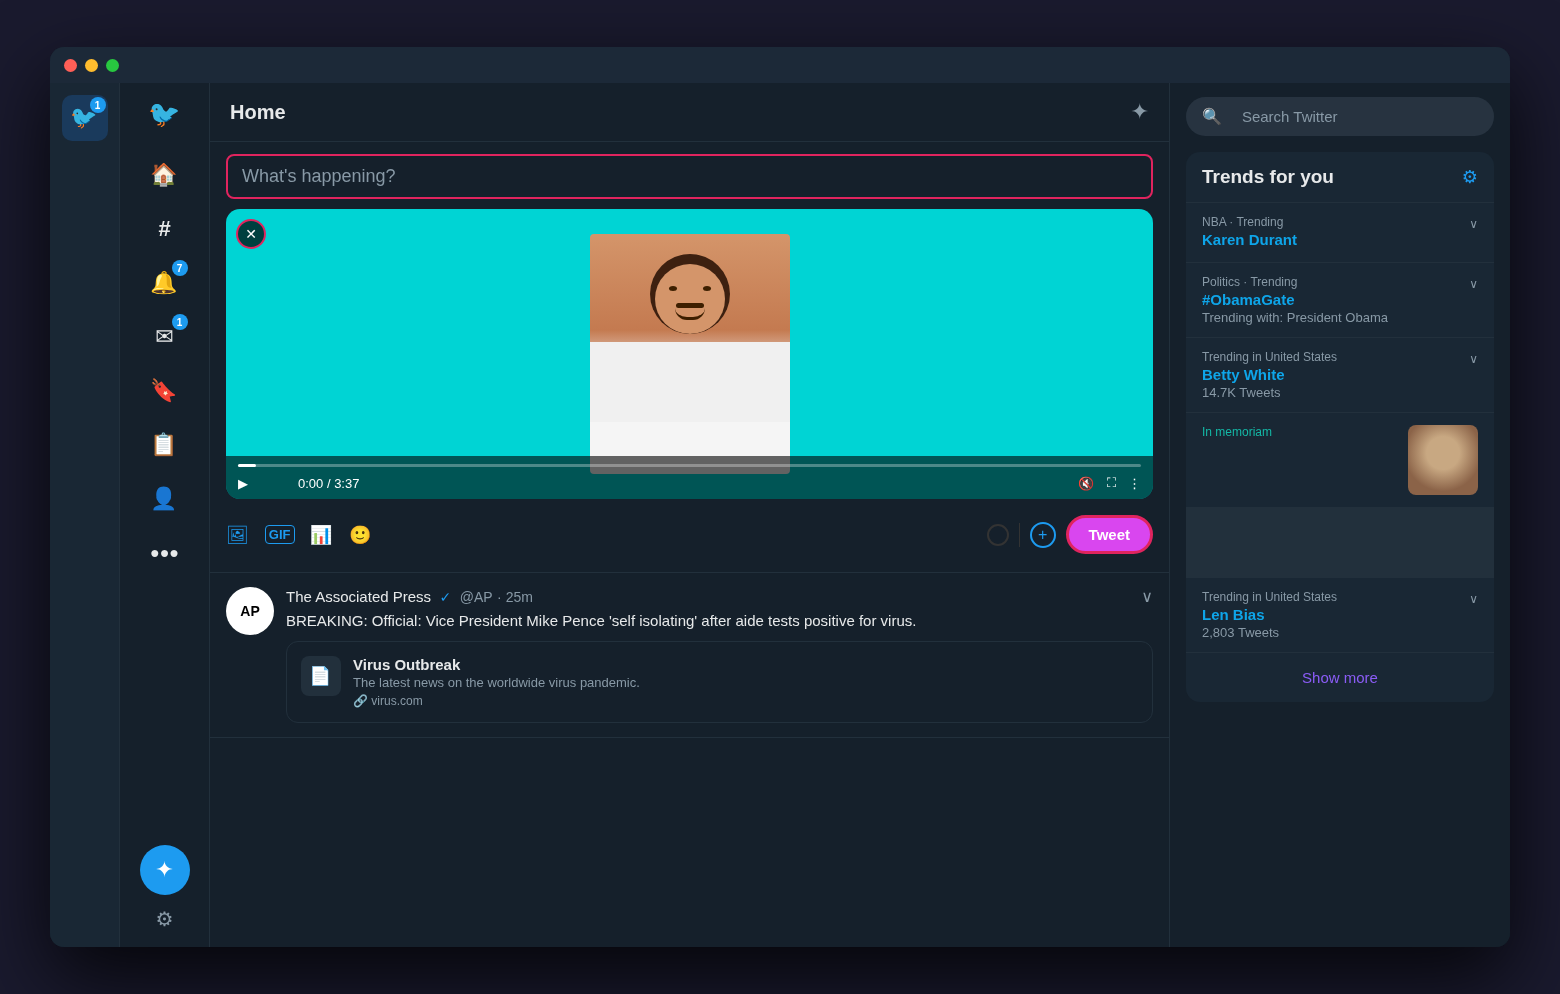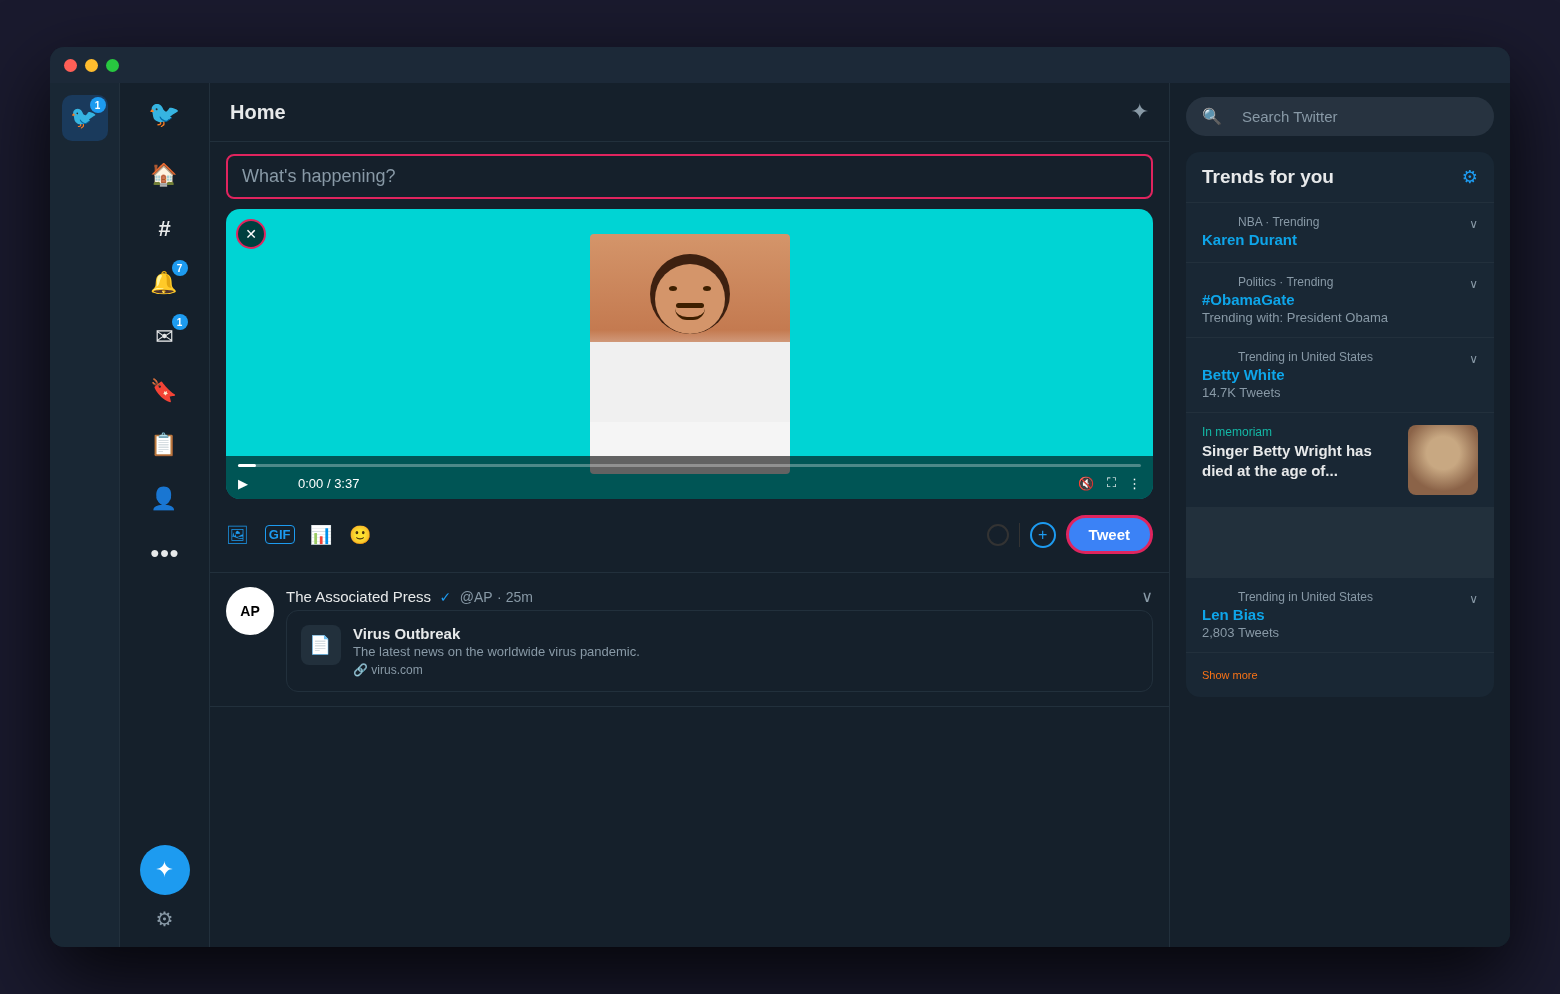--- a/index.html
+++ b/index.html
@@ -293,21 +293,21 @@
     .plus-btn {
       width: 26px; height: 26px;
       border: 2px solid #1d9bf0;
       border-radius: 50%;
       display: flex; align-items: center; justify-content: center;
       color: #1d9bf0;
       cursor: pointer;
       font-size: 16px;
     }
     .tweet-btn {
-      background: #3b82f6;
+      background: #d946ef;
       color: #fff;
       border: 3px solid #e0245e;
       border-radius: 20px;
       padding: 8px 20px;
       font-size: 15px;
       font-weight: bold;
       cursor: pointer;
     }
     
     .tweet-item {
@@ -452,21 +452,20 @@
       cursor: pointer;
       position: relative;
     }
     .trend-meta {
       font-size: 12px;
       color: #8899a6;
       margin-bottom: 2px;
       display: flex;
       align-items: center;
       justify-content: space-between;
-      margin-left: 36px;
     }
     .trend-name {
       font-size: 15px;
       font-weight: bold;
       color: #0ea5e9;
       margin-bottom: 2px;
     }
     .trend-count {
       font-size: 13px;
       color: #8899a6;
@@ -509,24 +508,24 @@
       background: radial-gradient(circle at 50% 40%, #c8a882 30%, #8B6348 70%);
     }
     .gray-box {
       height: 70px;
       background: #22303c;
       border-top: 1px solid #22303c;
     }
     .show-more-btn {
       display: block;
       padding: 16px;
-      color: #f97316;
-      font-size: 11px;
-      cursor: pointer;
-      text-align: left;
+      color: #8b5cf6;
+      font-size: 15px;
+      cursor: pointer;
+      text-align: center;
       border-top: 1px solid #22303c;
     }
   </style>
 </head>
 <body>
 
 <div class="mac-window">
 
   <div class="title-bar">
     <div class="traffic-light tl-red"></div>
@@ -665,20 +664,21 @@
           <div class="tweet-body">
             <div class="tweet-header">
               <span>
                 <span class="tweet-author">The Associated Press</span>
                 <span class="verified-badge">✓</span>
                 <span class="tweet-handle">@AP</span>
                 <span class="tweet-time"> · <span>25m</span></span>
               </span>
               <span class="more-icon">∨</span>
             </div>
+            <p class="tweet-text">BREAKING: Official: Vice President Mike Pence 'self isolating' after aide tests positive for virus.</p>
             <div class="tweet-card">
               <div class="tweet-card-icon">
                 <span>📄</span>
               </div>
               <div class="tweet-card-content">
                 <div class="tweet-card-title">Virus Outbreak</div>
                 <div class="tweet-card-desc">The latest news on the worldwide virus pandemic.</div>
                 <div class="tweet-card-link">
                   <span>🔗</span>
                   <span>virus.com</span>
@@ -725,21 +725,20 @@
             <span>Trending in United States</span>
           </div>
           <div class="trend-name">Betty White</div>
           <div class="trend-count">14.7K Tweets</div>
           <span class="trend-chevron">∨</span>
         </div>
 
         <div class="trend-memoriam">
           <div class="trend-memoriam-text">
             <div class="memoriam-tag">In memoriam</div>
-            <div class="memoriam-title">Singer Betty Wright has died at the age of...</div>
           </div>
           <div class="memoriam-img">
             <div class="memoriam-img-inner"></div>
           </div>
         </div>
 
         <div class="gray-box"></div>
 
         <div class="trend-item">
           <div class="trend-meta">

